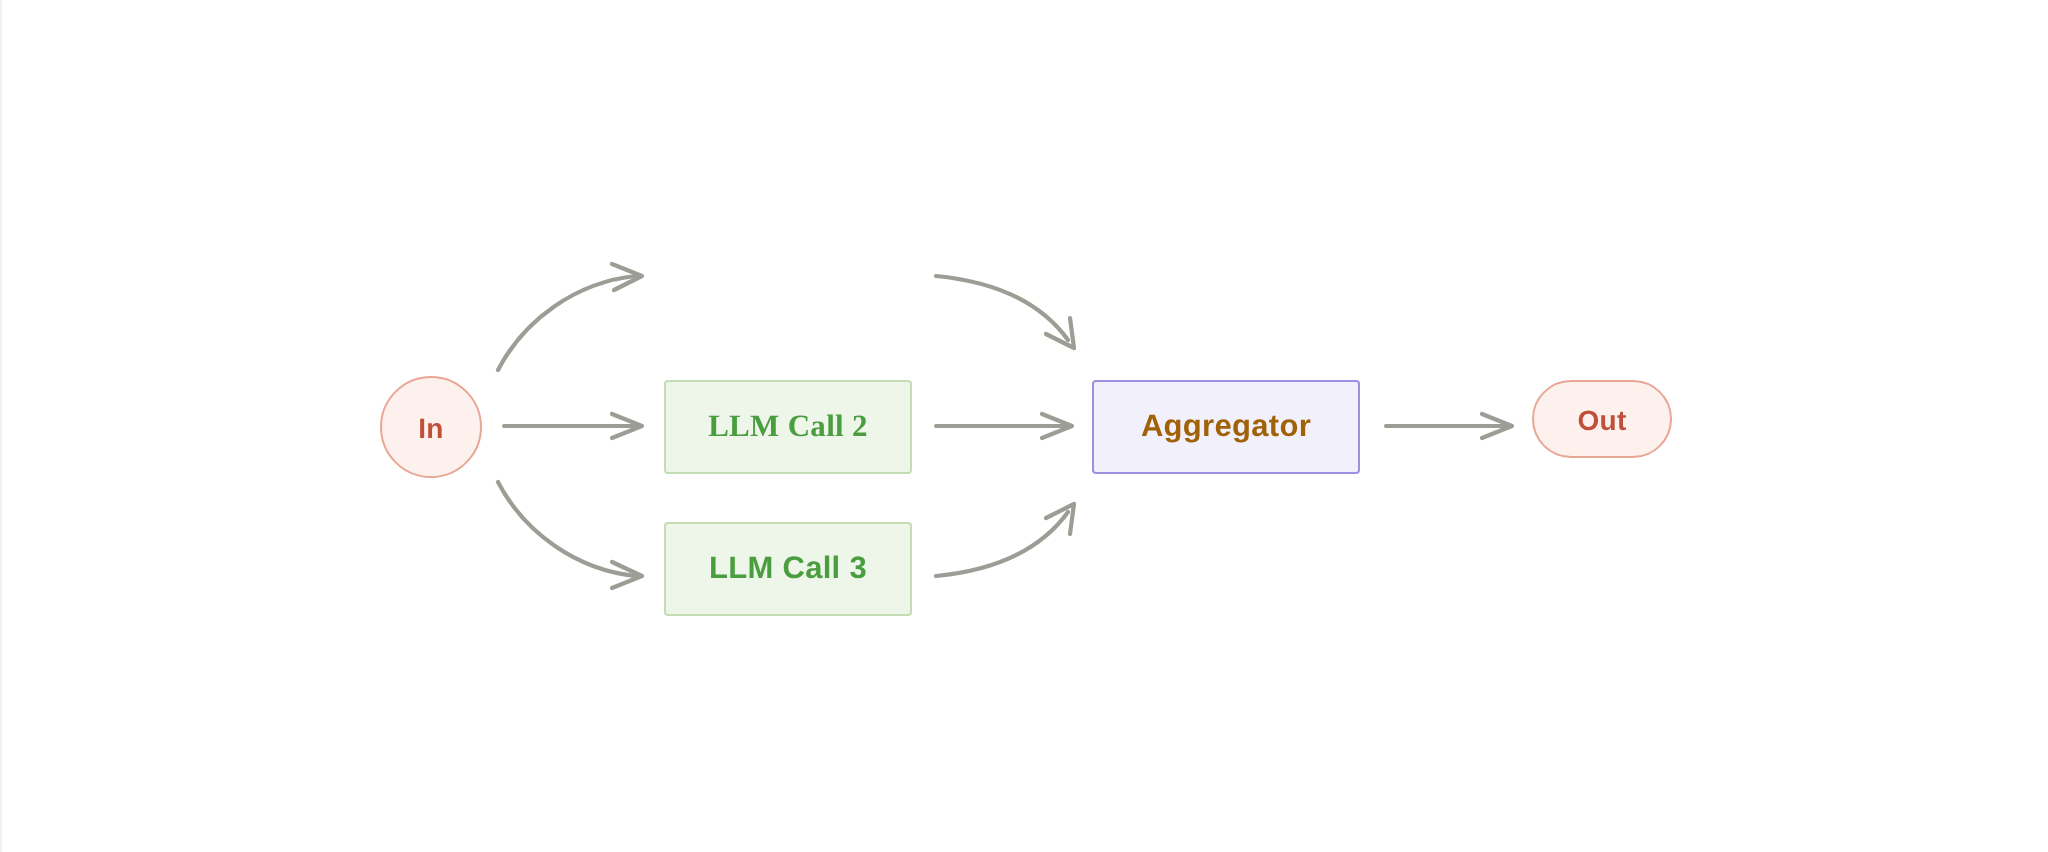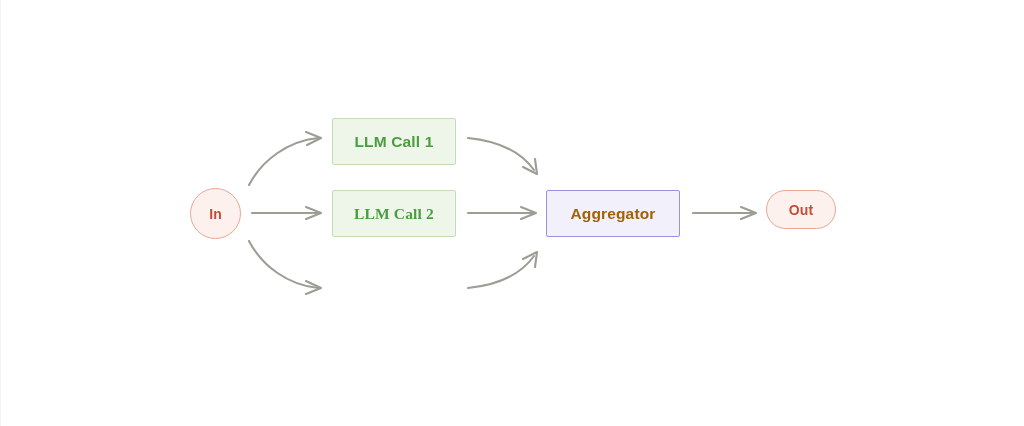--- a/index.html
+++ b/index.html
@@ -154,28 +154,28 @@
     <g>
       <path d="M 693 213 L 753 213" fill="none" stroke="#9c9e96" stroke-width="2.1" stroke-linecap="round"></path>
       <path d="M 741 207 L 756 213 L 741 219" fill="none" stroke="#9c9e96" stroke-width="2.1" stroke-linecap="round" stroke-linejoin="round"></path>
     </g>
   </svg>
 
   <div class="node node-terminal" id="node-in">
     <span class="node-label">In</span>
   </div>
 
-  <div class="node node-process" id="node-llm-call-1">
-    <span class="node-label">LLM Call 1</span>
-  </div>
 
   <div class="node node-process" id="node-llm-call-2">
     <span class="node-label">LLM Call 2</span>
   </div>
 
+  <div class="node node-process" id="node-llm-call-3">
+    <span class="node-label">LLM Call 3</span>
+  </div>
 
   <div class="node" id="node-aggregator">
     <span class="node-label">Aggregator</span>
   </div>
 
   <div class="node node-terminal" id="node-out">
     <span class="node-label">Out</span>
   </div>
 
 </div>

